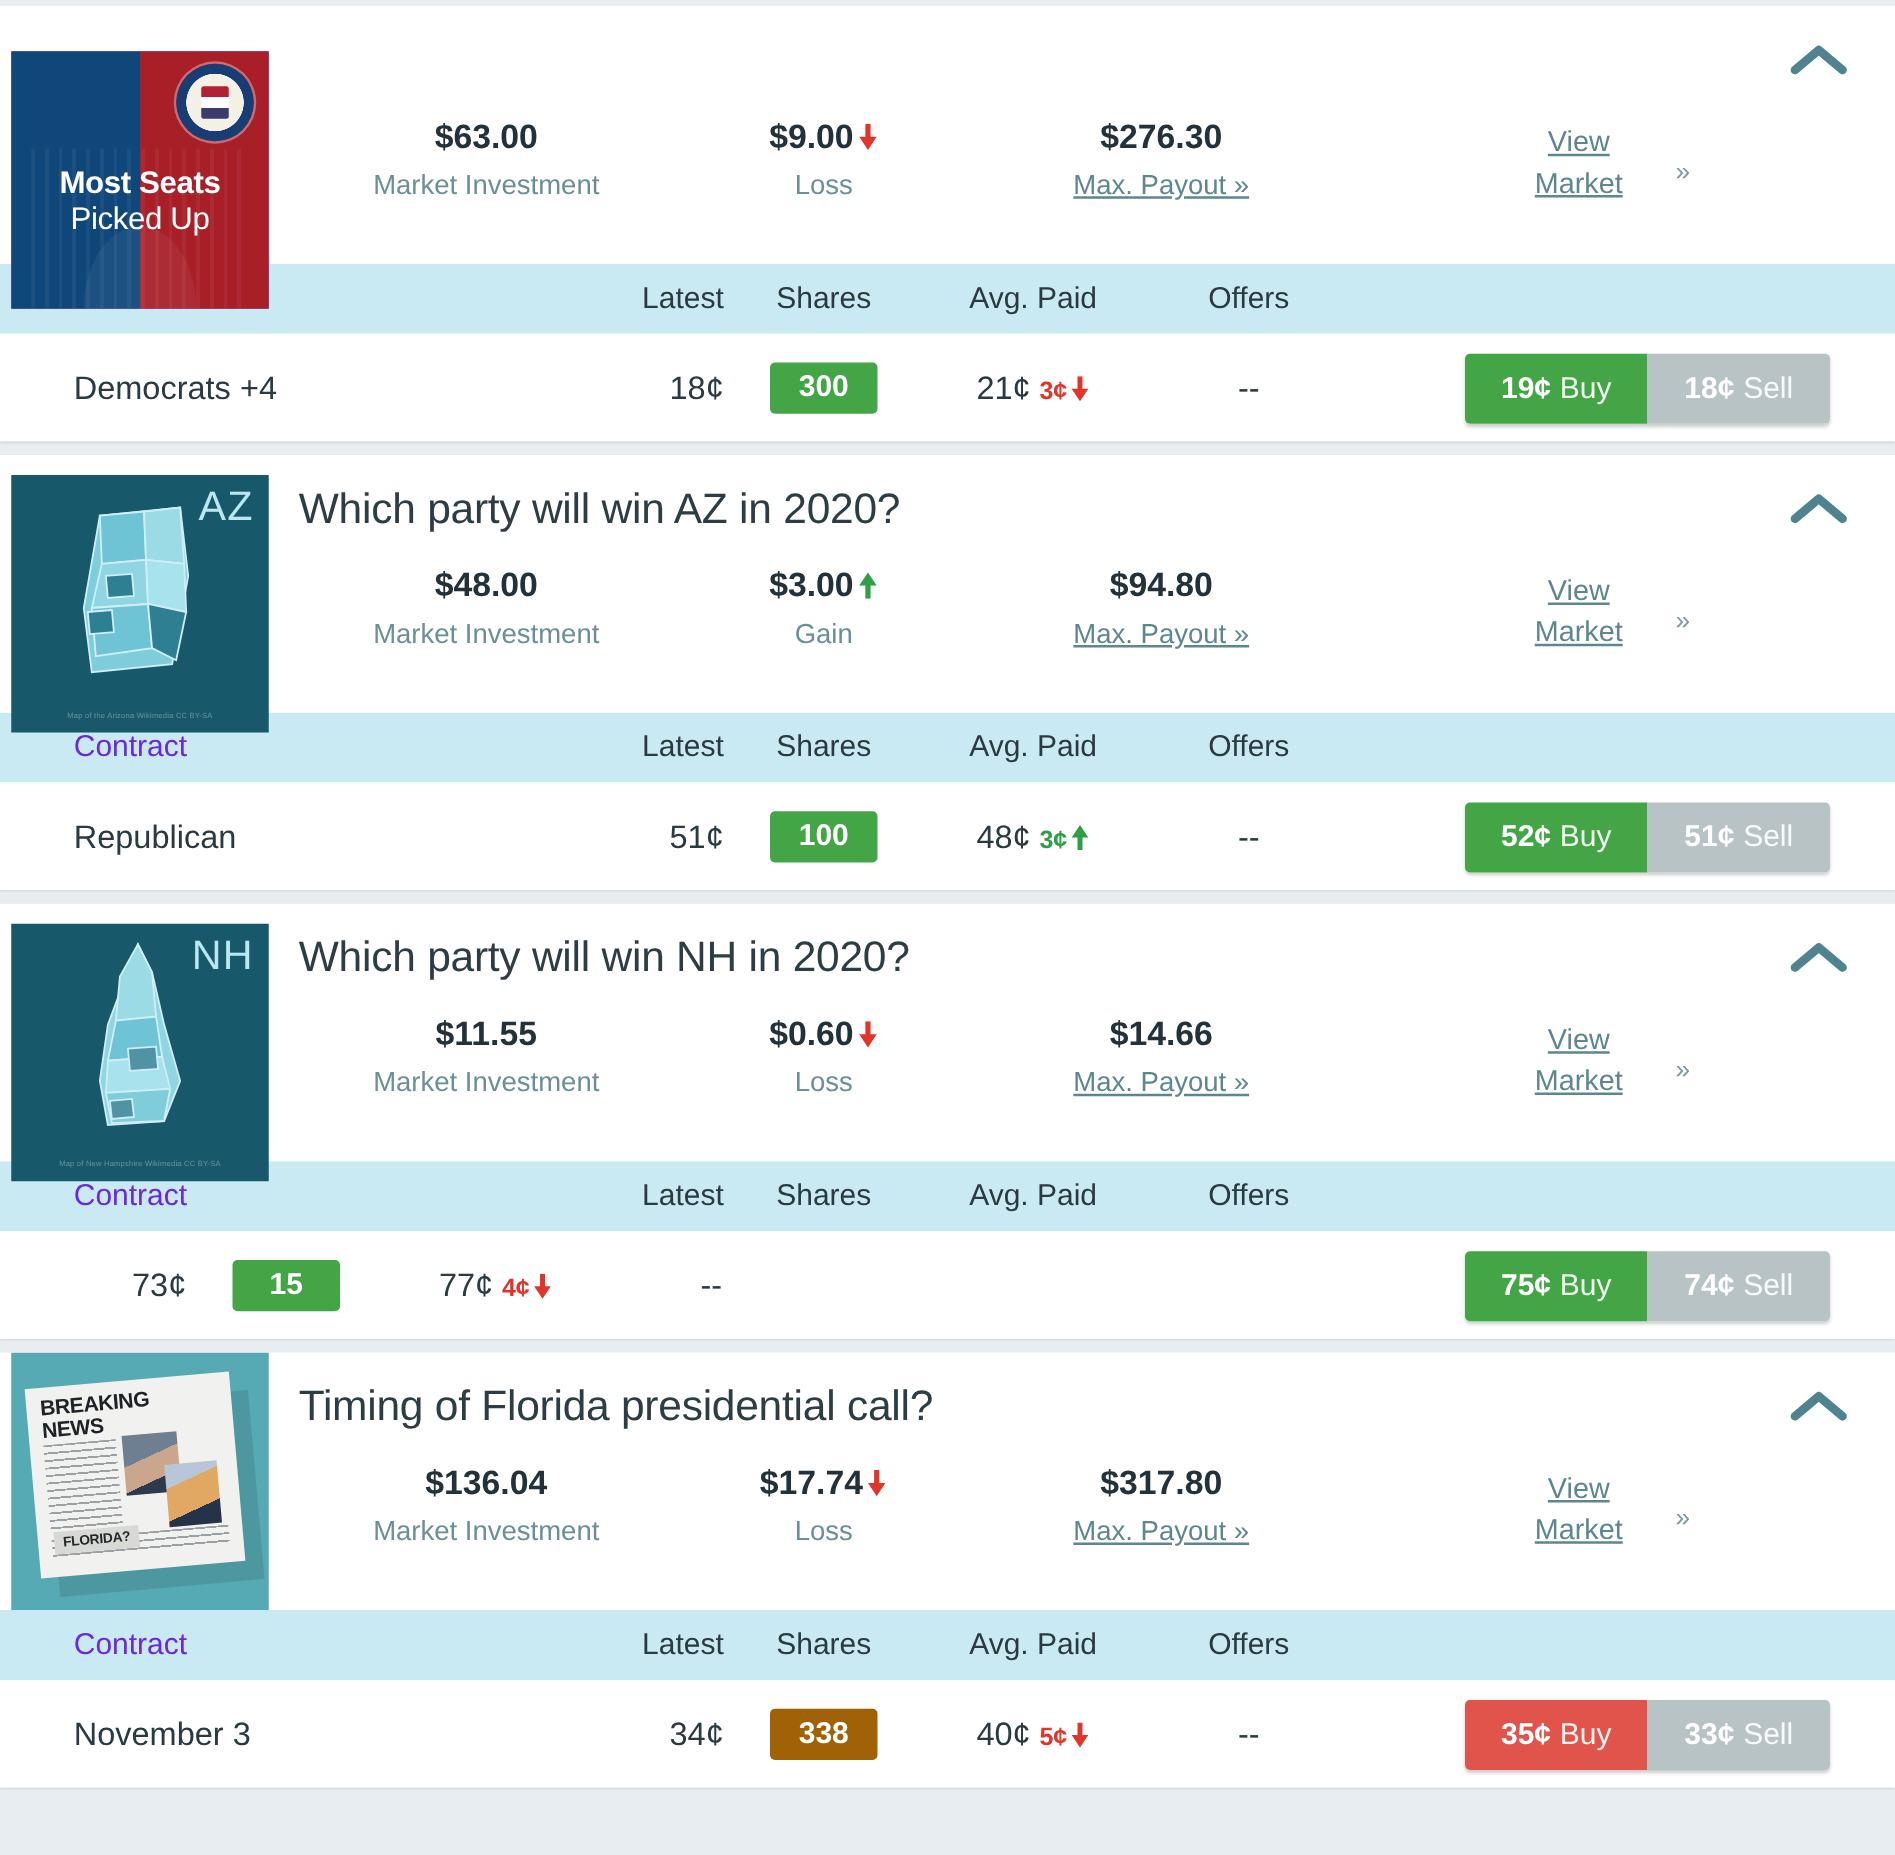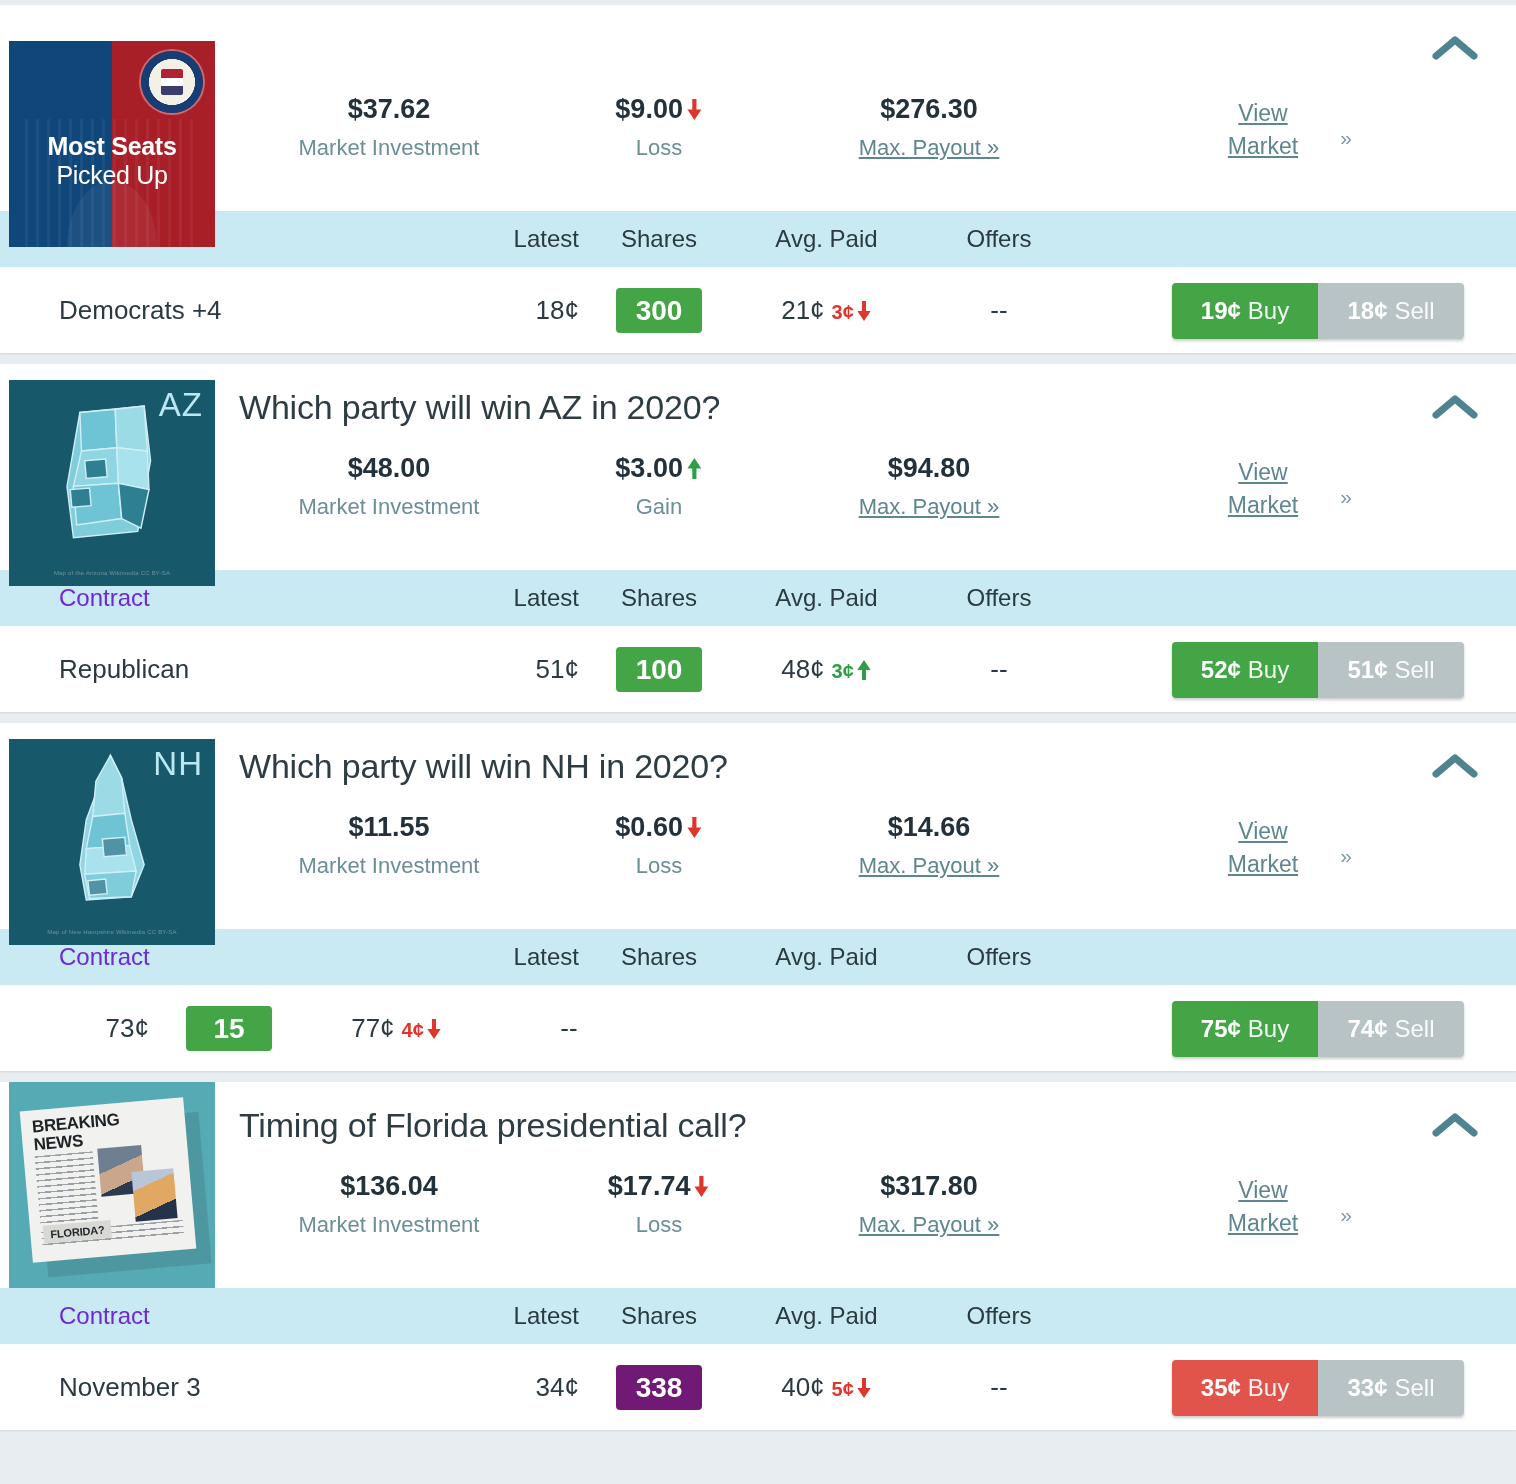--- a/index.html
+++ b/index.html
@@ -158,26 +158,26 @@
   .tbl-head .c-shares { text-align: center; }
   .tbl-head .c-avg { text-align: center; }
   .tbl-head .c-offers { text-align: center; }
 
   .shares-badge {
     display: inline-block;
     min-width: 86px;
     padding: 7px 14px;
     border-radius: 4px;
     color: #ffffff;
-    font-size: 28px;
+    font-size: 24px;
     font-weight: 700;
     line-height: 1.12;
   }
   .badge-green { background: #44a546; }
-  .badge-red   { background: #701a75; }
+  .badge-red   { background: #a16207; }
 
   .delta { font-size: 20px; font-weight: 700; margin-left: 7px; }
   .delta.down { color: #e0352b; }
   .delta.up   { color: #2f9e44; }
   .delta-arrow { display: inline-block; width: 16px; vertical-align: -2px; margin-left: 2px; }
   .delta-arrow svg { display: block; width: 100%; }
 
   .trade-group { display: flex; box-shadow: 0 2px 3px rgba(0,0,0,0.20); border-radius: 4px; }
   .btn-buy, .btn-sell {
     height: 56px;
@@ -293,21 +293,21 @@
           <div class="dome"></div>
           <div class="seal"></div>
           <div class="thumb-text">
             <div class="t1">Most Seats</div>
             <div class="t2">Picked Up</div>
           </div>
         </div>
         <div class="header-body">
           <div class="metrics">
             <div class="metric m-invest">
-              <div class="m-value">$37.62</div>
+              <div class="m-value">$63.00</div>
               <div class="m-label">Market Investment</div>
             </div>
             <div class="metric m-change">
               <div class="m-value"><span>$9.00</span><span class="arrow"><svg viewBox="0 0 24 30">
                     <path d="M9 0h6v15h7L12 30 2 15h7z" fill="#e0352b"></path>
                   </svg></span></div>
               <div class="m-label">Loss</div>
             </div>
             <div class="metric m-payout">
               <div class="m-value">$276.30</div>

